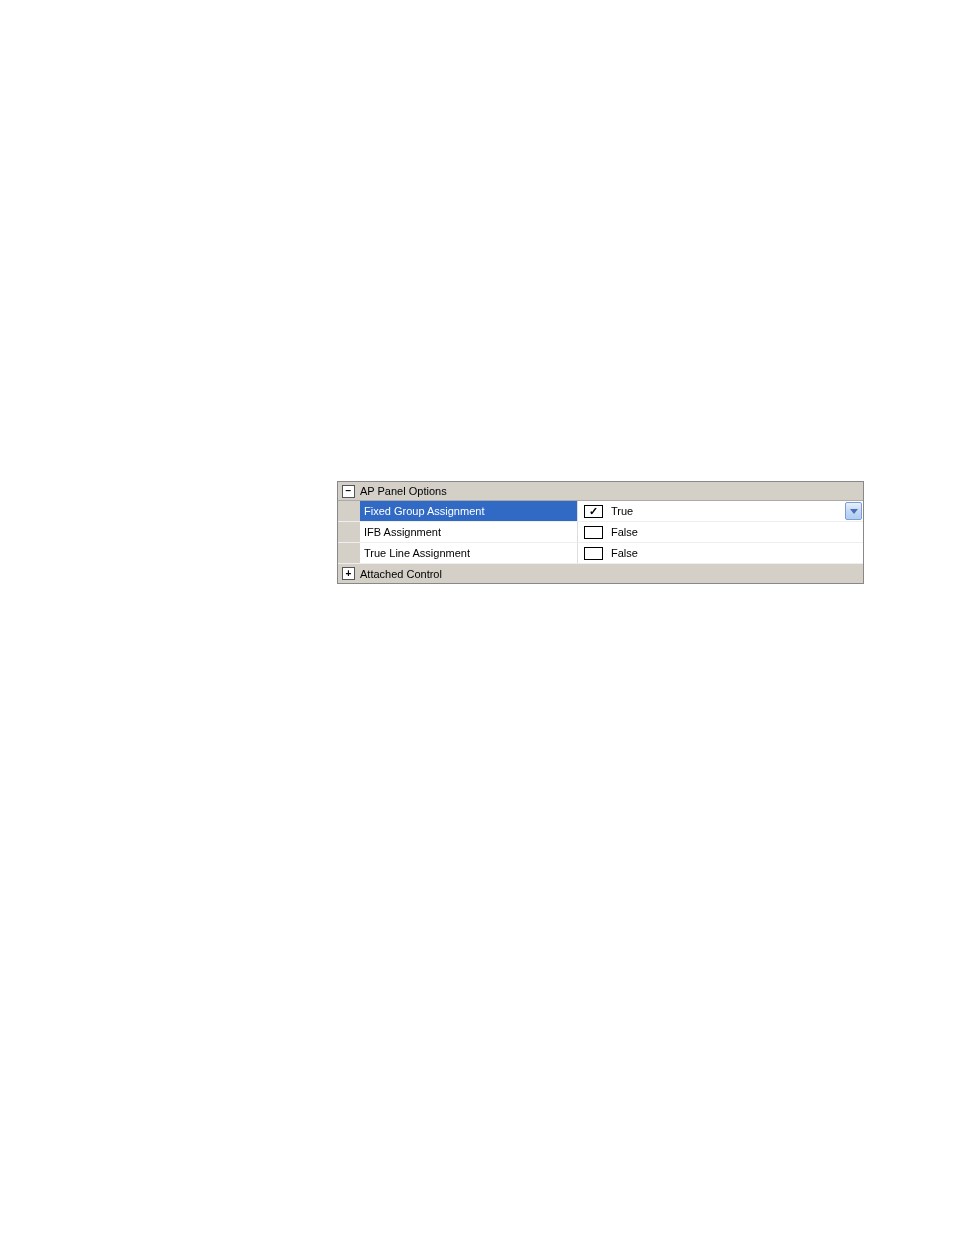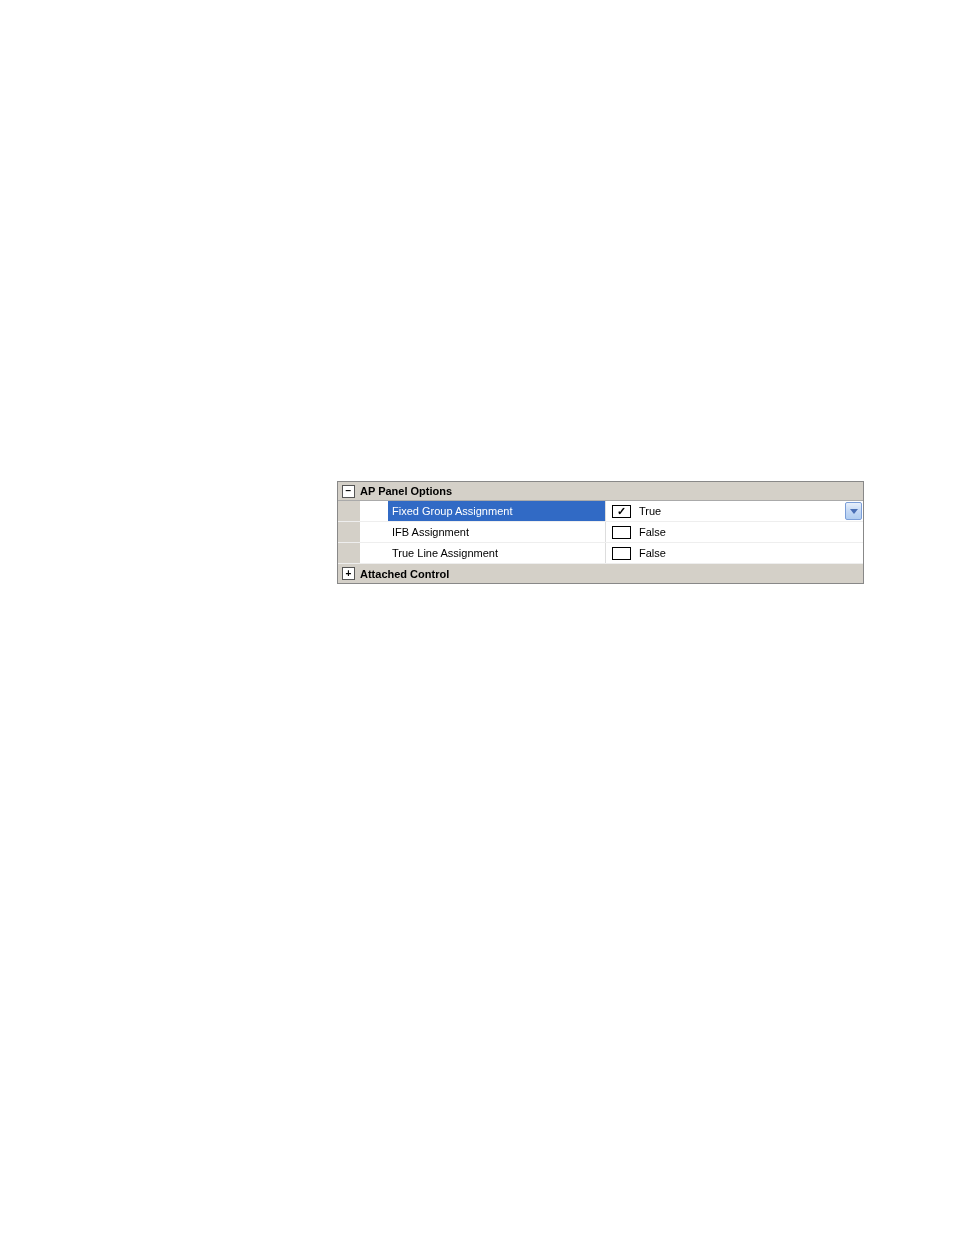--- a/index.html
+++ b/index.html
@@ -44,21 +44,21 @@
       align-items: center;
       justify-content: center;
       font-size: 10px;
       line-height: 1;
       font-weight: bold;
       color: #000;
       cursor: pointer;
       flex-shrink: 0;
     }
     .group-title {
-      font-weight: bold;
+      font-weight: normal;
       color: #000;
     }
     .property-row {
       display: flex;
       align-items: stretch;
       height: 21px;
       border-bottom: 1px solid #eee;
       background: #ffffff;
     }
     .property-row:last-of-type {
@@ -69,21 +69,20 @@
       background: #d4d0c8;
       flex-shrink: 0;
     }
     .prop-name {
       width: 217px;
       padding-left: 4px;
       display: flex;
       align-items: center;
       color: #000;
       flex-shrink: 0;
-      margin-left: 28px;
     }
     .prop-name.selected {
       background: #316ac5;
       color: #ffffff;
     }
     .prop-value {
       flex: 1;
       display: flex;
       align-items: center;
       border-left: 1px solid #ddd;

